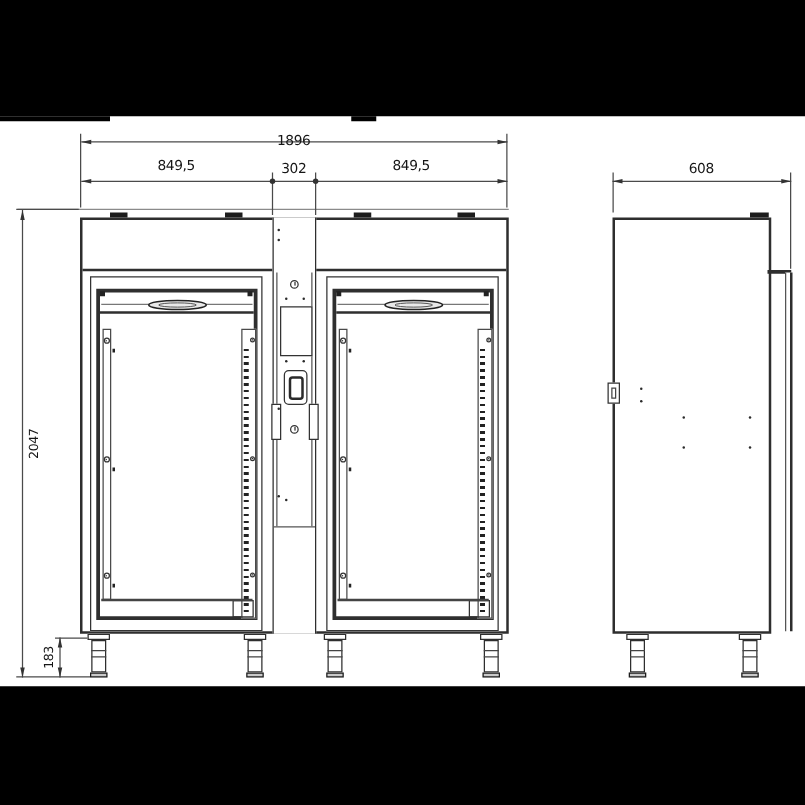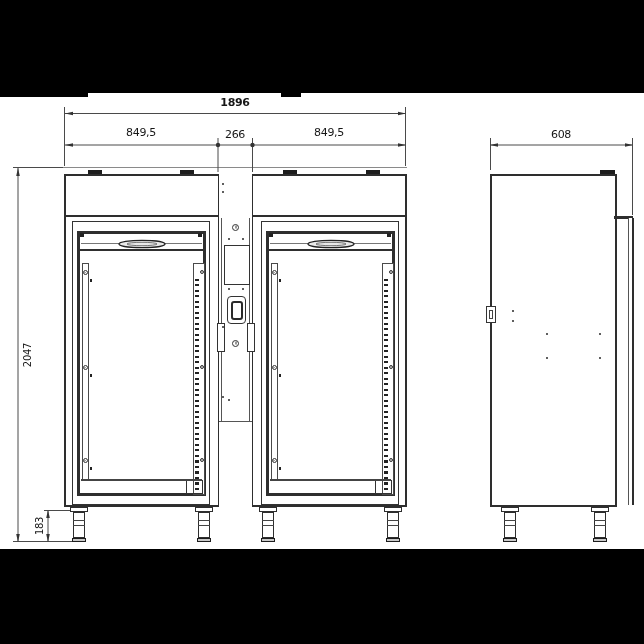--- a/index.html
+++ b/index.html
@@ -222,19 +222,19 @@
     <polygon points="633,145 625,143.2 625,146.8"></polygon>
     <polygon points="18,168 16.2,176 19.8,176"></polygon>
     <polygon points="18,542 16.2,534 19.8,534"></polygon>
     <polygon points="48,510 46.2,518 49.8,518"></polygon>
     <polygon points="48,542 46.2,534 49.8,534"></polygon>
     <circle cx="218" cy="145" r="2.2"></circle>
     <circle cx="252.5" cy="145" r="2.2"></circle>
   </g>
 </svg>
 
-<div class="dim" style="left:215px;top:97px;width:40px;font-weight:bold;">1896</div>
+<div class="dim" style="left:215px;top:107px;width:40px;">1896</div>
 <div class="dim" style="left:116px;top:127px;width:50px;">849,5</div>
-<div class="dim" style="left:220px;top:129px;width:30px;">266</div>
+<div class="dim" style="left:220px;top:129px;width:30px;">302</div>
 <div class="dim" style="left:304px;top:127px;width:50px;">849,5</div>
 <div class="dim" style="left:541px;top:129px;width:40px;">608</div>
 <div class="dim rot" style="left:8px;top:349px;width:40px;">2047</div>
 <div class="dim rot" style="left:26px;top:520px;width:28px;">183</div>
 
 </body></html>

